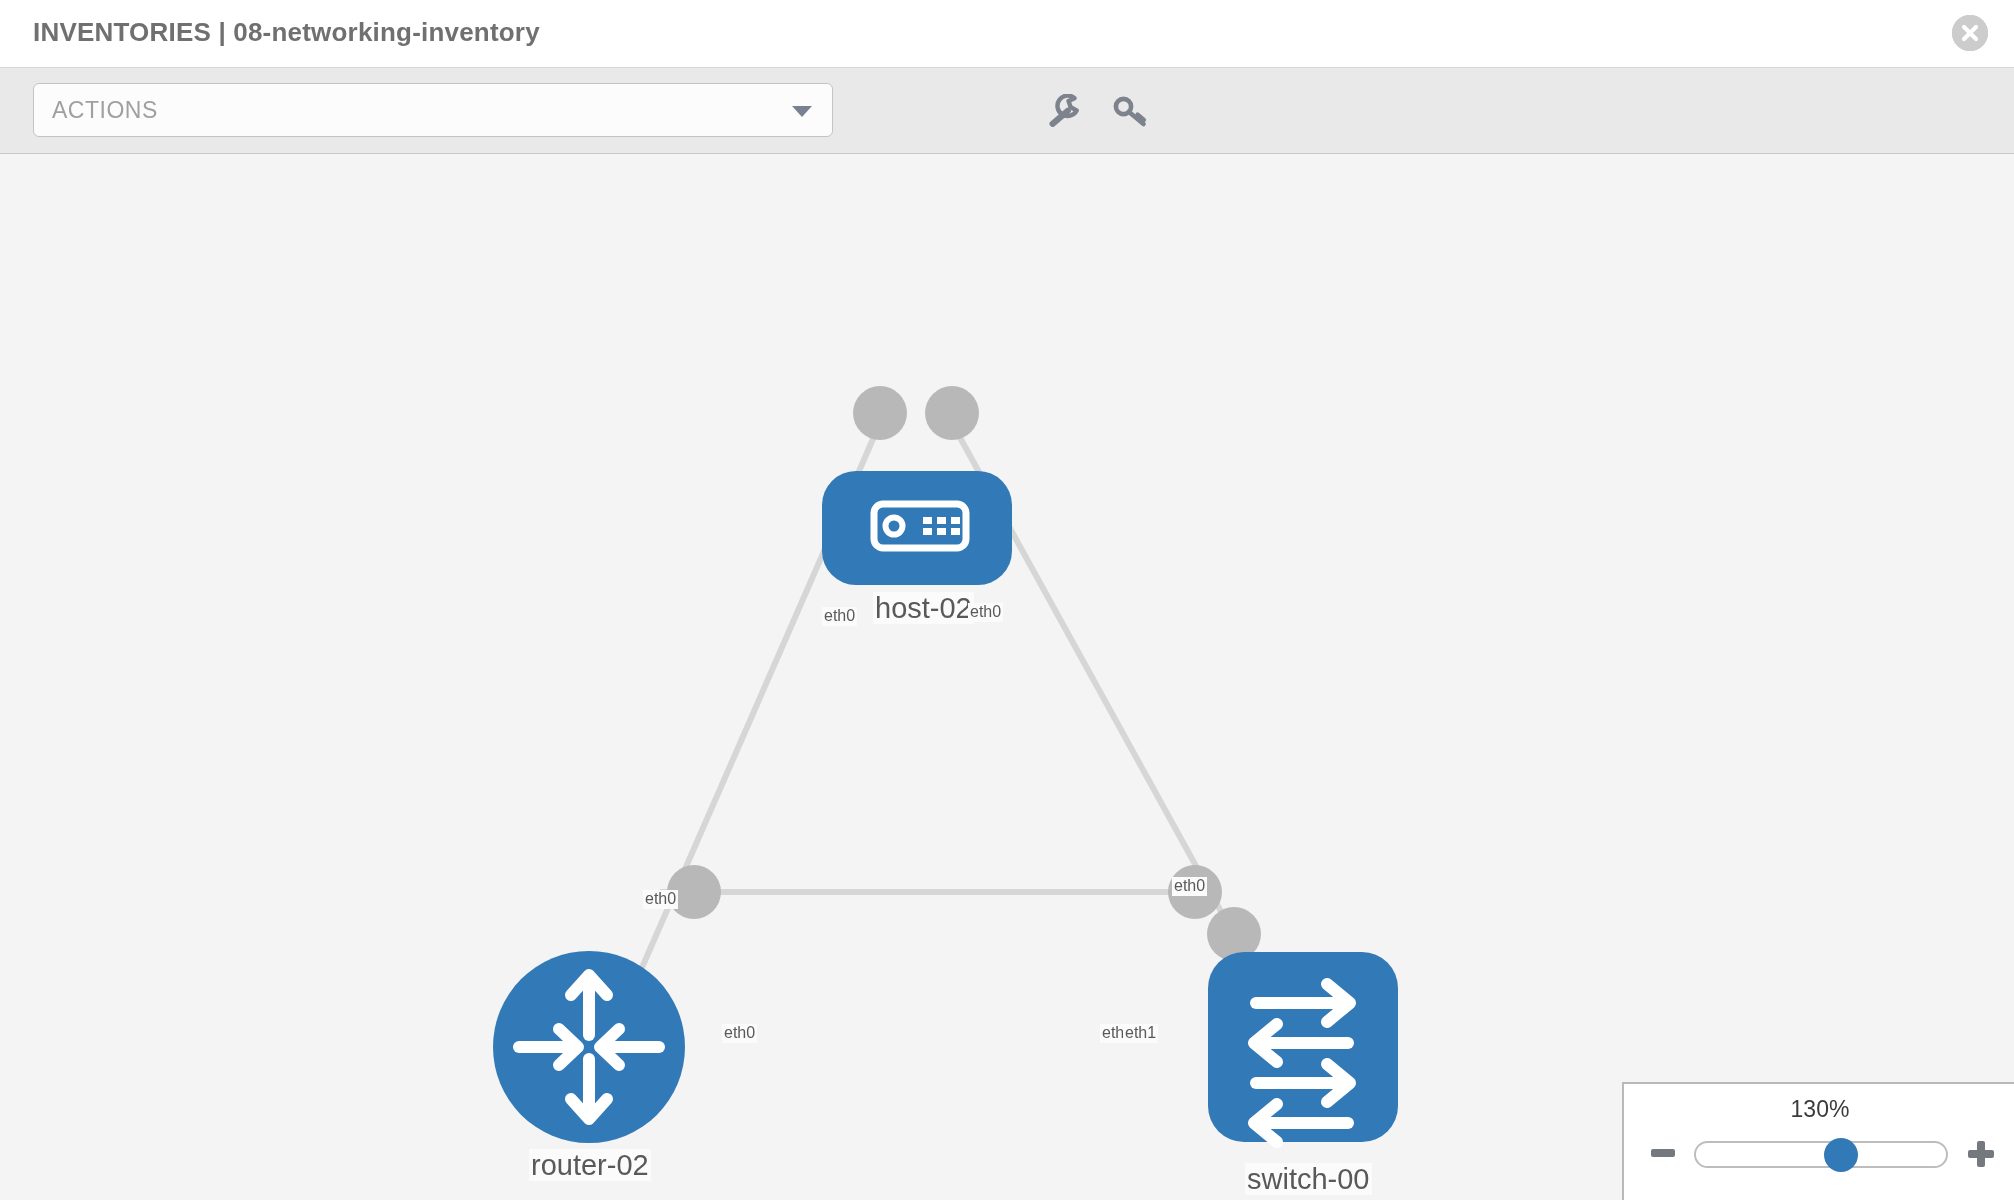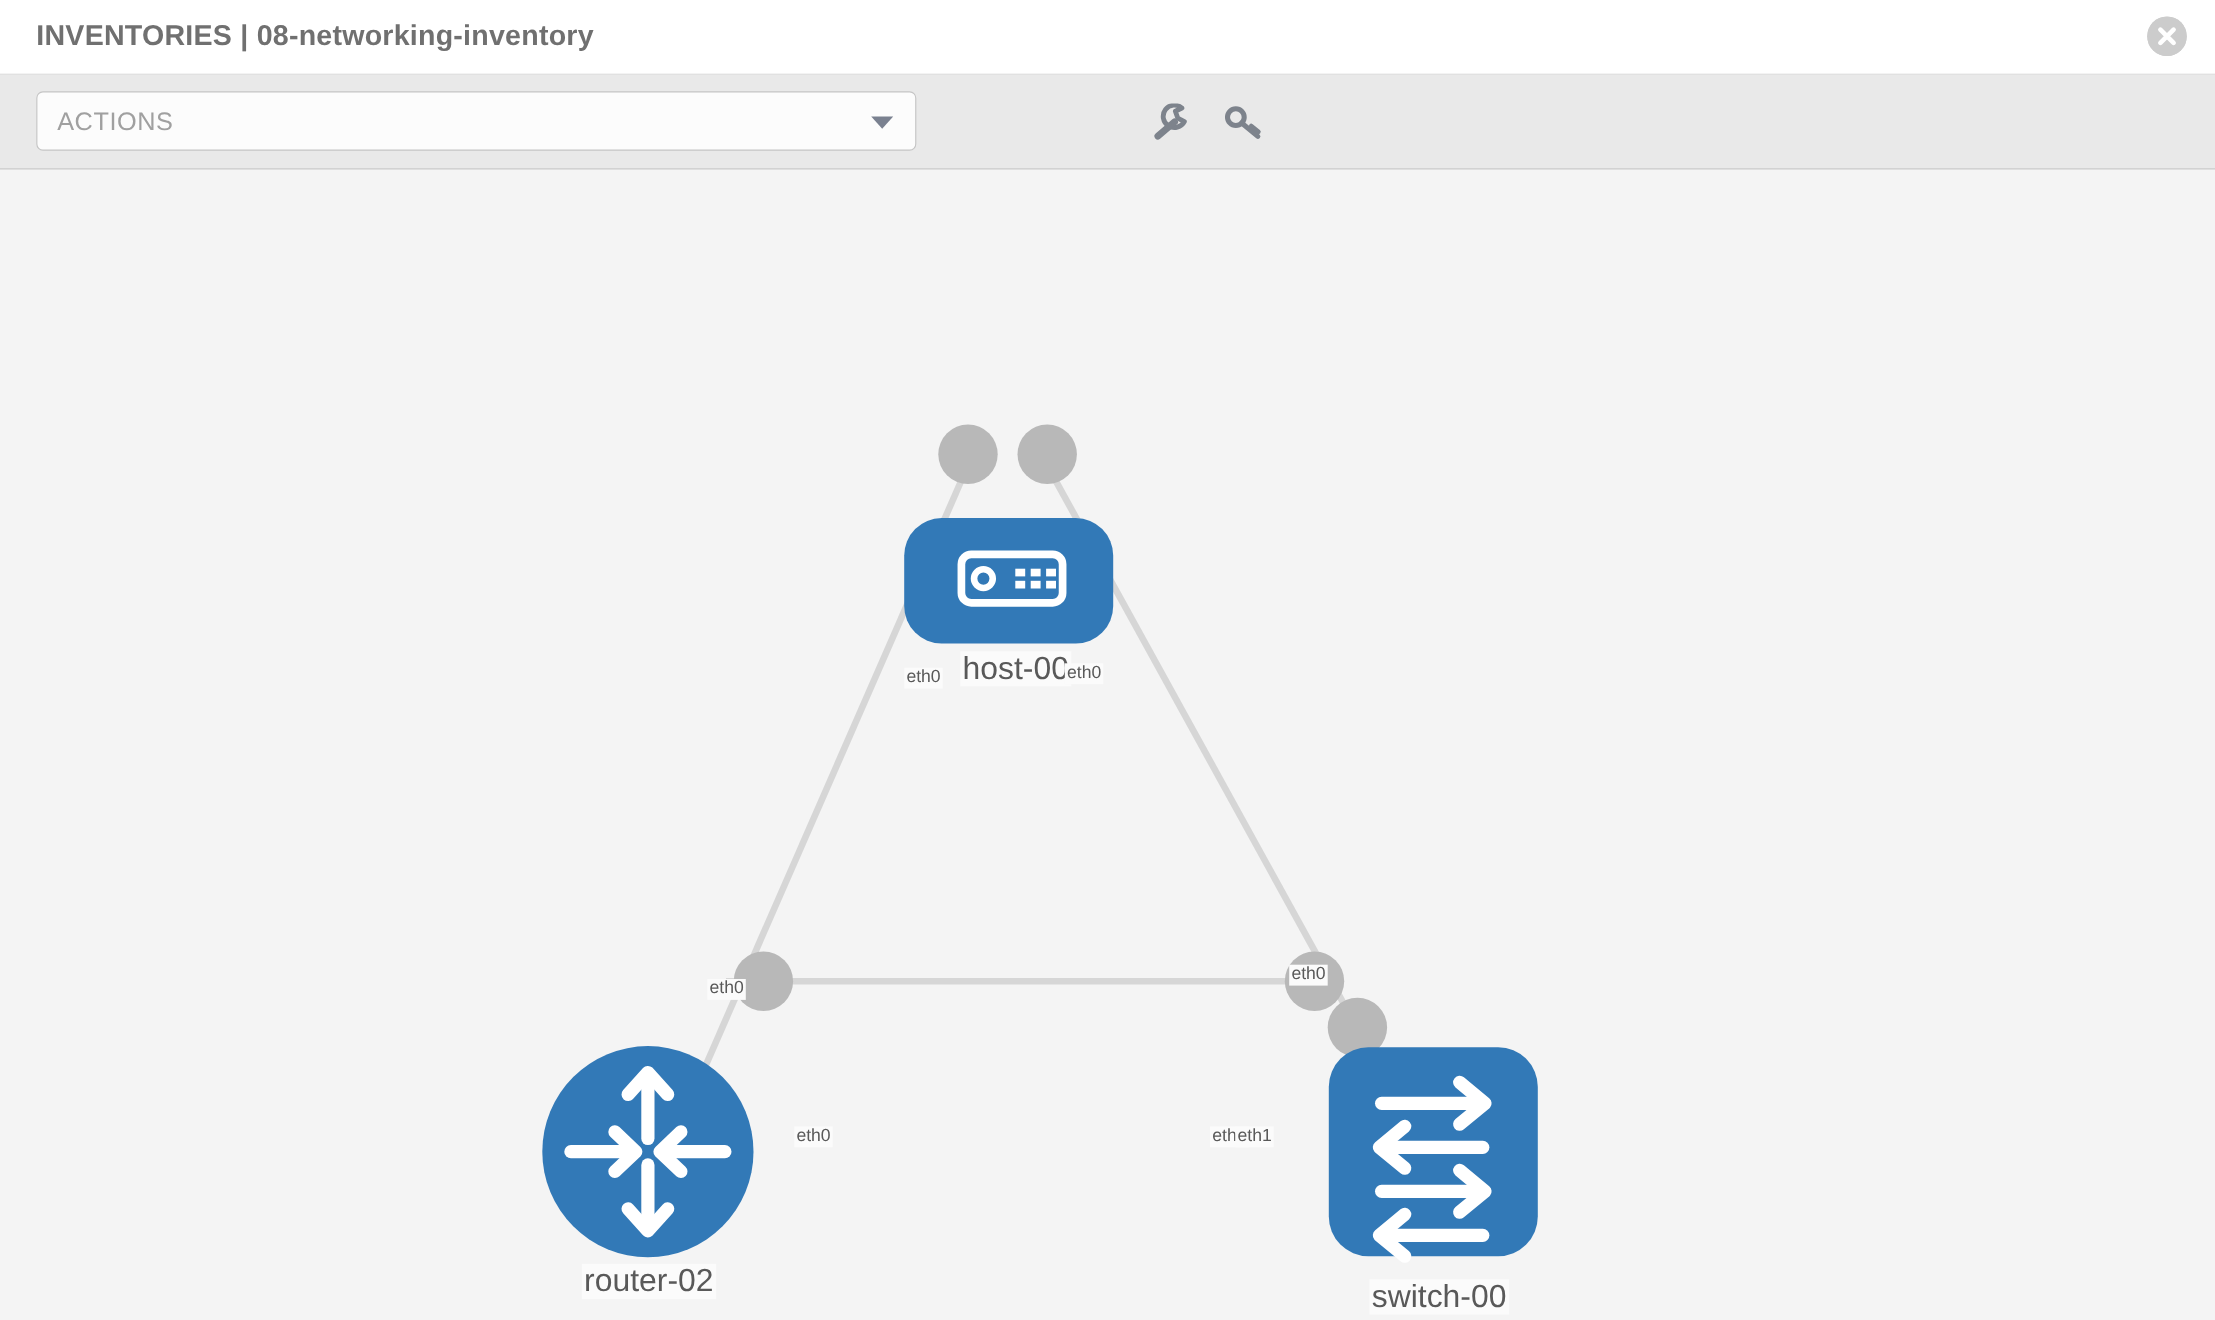--- a/index.html
+++ b/index.html
@@ -331,28 +331,38 @@
 
           <path d="M1256 928 L1346 928"></path>
           <path d="M1327 909 L1350 928 L1327 947"></path>
 
           <path d="M1348 968 L1258 968"></path>
           <path d="M1277 949 L1254 968 L1277 987"></path>
         </g>
       </g>
     </svg>
 
-    <div class="nlabel node-name" style="left:873px; top:437px;">host-00</div>
+    <div class="nlabel node-name" style="left:873px; top:437px;">host-02</div>
     <div class="nlabel iface" style="left:822px; top:452px;">eth0</div>
     <div class="nlabel iface" style="left:968px; top:448px;">eth0</div>
 
     <div class="nlabel node-name" style="left:529px; top:994px;">router-02</div>
     <div class="nlabel iface" style="left:643px; top:735px;">eth0</div>
     <div class="nlabel iface" style="left:722px; top:869px;">eth0</div>
 
     <div class="nlabel node-name" style="left:1245px; top:1008px;">switch-00</div>
     <div class="nlabel iface" style="left:1172px; top:722px;">eth0</div>
     <div class="nlabel iface" style="left:1100px; top:869px;">eth0</div>
     <div class="nlabel iface" style="left:1123px; top:869px;">eth1</div>
   </div>
 
+  <div class="zoom-panel">
+    <div class="zoom-value">130%</div>
+    <div class="zoom-row">
+      <div class="zoom-minus"></div>
+      <div class="zoom-track">
+        <div class="zoom-thumb" style="left: 58%;"></div>
+      </div>
+      <div class="zoom-plus"></div>
+    </div>
+  </div>
 
 </div>
 
 </body></html>

